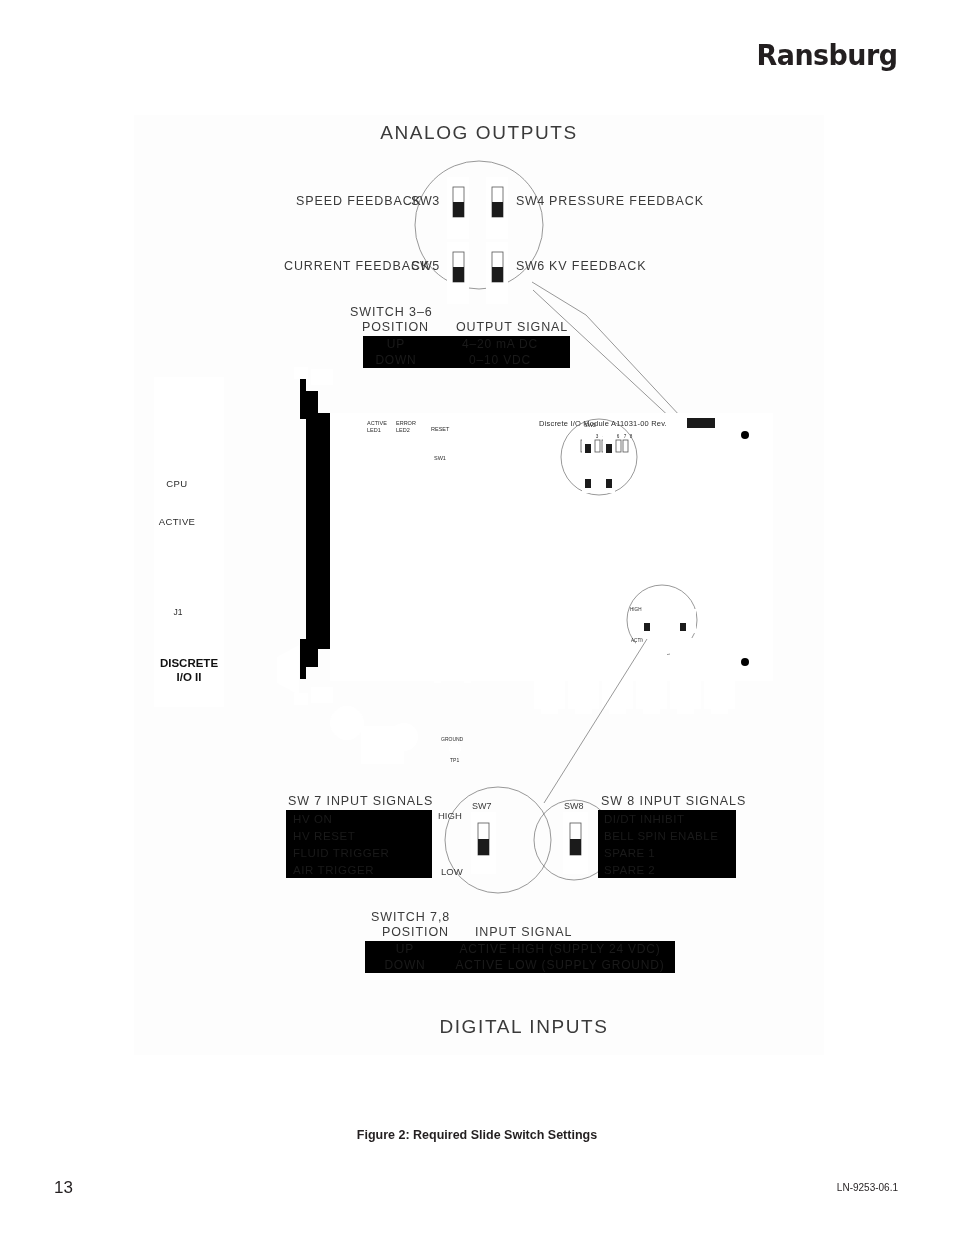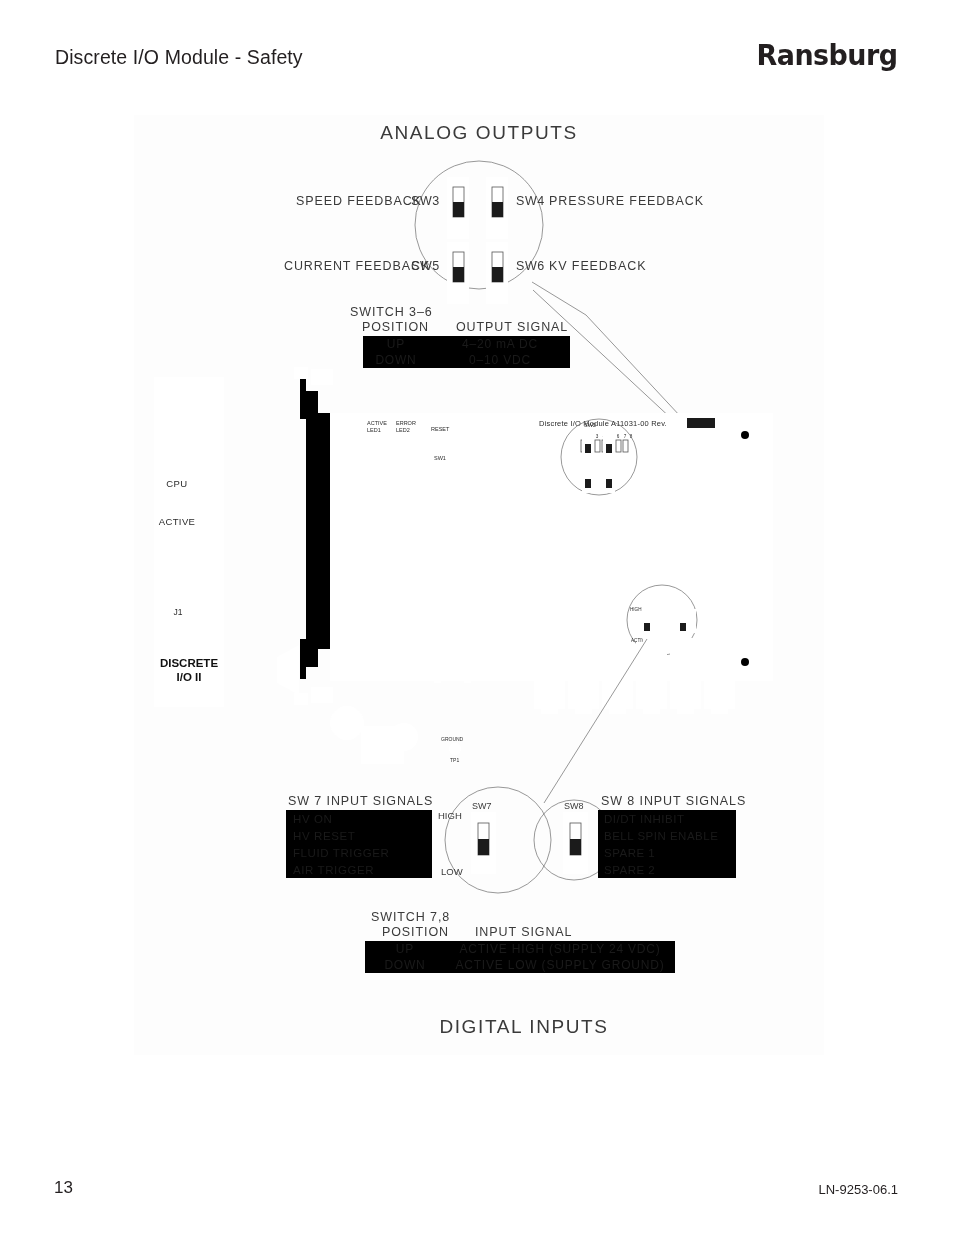--- a/index.html
+++ b/index.html
@@ -33,34 +33,33 @@
   .cap{
     position:absolute;left:0;top:1128px;width:954px;text-align:center;
     font-size:12.5px;font-weight:bold;color:#231f20;
   }
   .pageno{
     position:absolute;left:54px;top:1178px;
     font-size:17px;font-weight:normal;color:#231f20;
   }
   .docid{
     position:absolute;right:56px;top:1182px;
-    font-size:13px;color:#231f20;white-space:nowrap;
+    font-size:10px;color:#231f20;white-space:nowrap;
   }
 
   
   .cadtxt{font-family:"Liberation Sans", sans-serif;fill:#3a3a3a;}
   .cadtxt-d{font-family:"Liberation Sans", sans-serif;fill:#1a1a1a;}
   .tiny{font-family:"Liberation Sans", sans-serif;fill:#2b2b2b;}
 </style>
 </head>
 <body>
 
 <div class="page">
 
-  <div class="hdr-title">Discrete I/O Module - Safety</div>
   <div class="brand">Ransburg</div>
 
   <div class="figwrap">
     <div class="figbg"></div>
 
     <svg class="fig" viewBox="0 0 690 940">
       <defs>
         <style>
           .ln{stroke:#2b2b2b;fill:none;}
           .ln1{stroke-width:1;}
@@ -499,16 +498,17 @@
         <text class="cadtxt-d" x="426" y="838" text-anchor="middle" font-size="12" letter-spacing="0.8">ACTIVE  HIGH  (SUPPLY  24  VDC)</text>
         <text class="cadtxt-d" x="271" y="854" text-anchor="middle" font-size="12" letter-spacing="0.8">DOWN</text>
         <text class="cadtxt-d" x="426" y="854" text-anchor="middle" font-size="12" letter-spacing="0.8">ACTIVE  LOW  (SUPPLY  GROUND)</text>
       </g>
 
       <text class="cadtxt" x="390" y="918" text-anchor="middle" font-size="19" letter-spacing="1.6">DIGITAL  INPUTS</text>
 
     </svg>
   </div>
 
+  <div class="cap">Figure 2:  Required Slide Switch Settings</div>
   <div class="pageno">13</div>
   <div class="docid">LN-9253-06.1</div>
 
 </div>
 
 </body></html>

